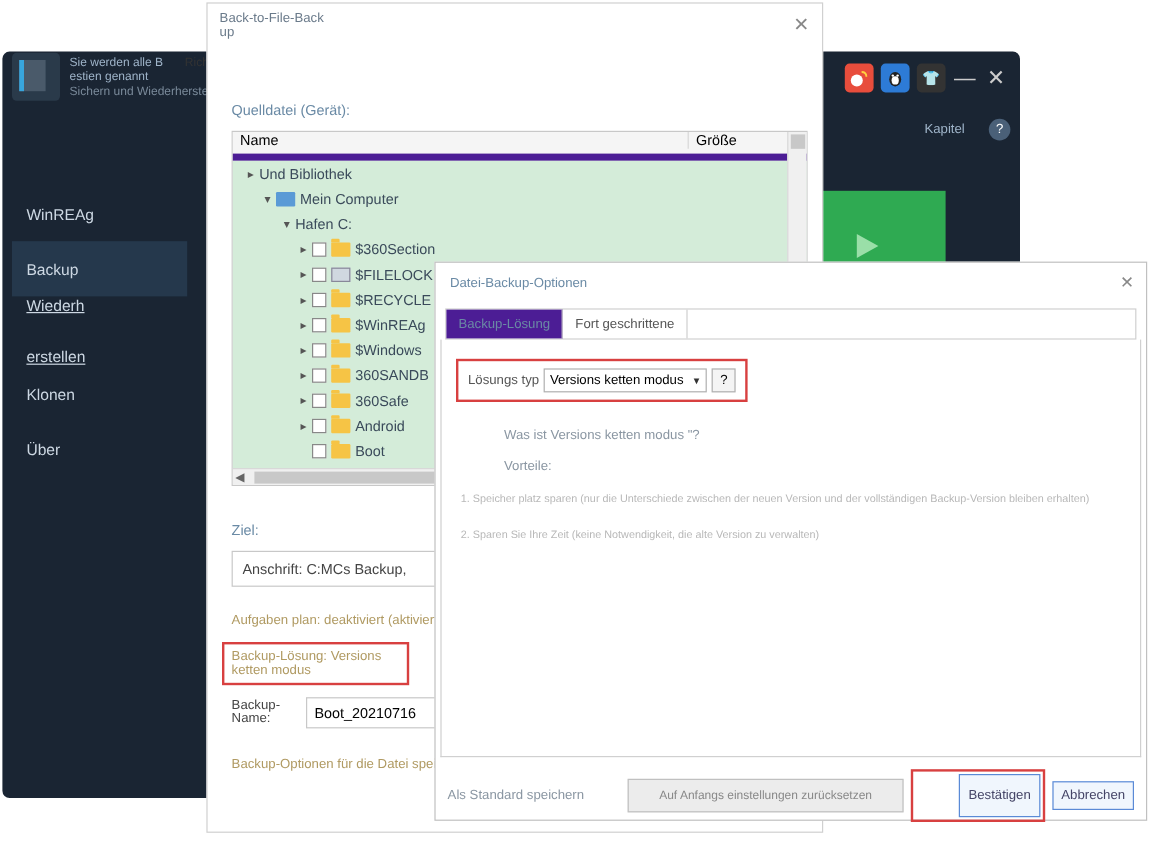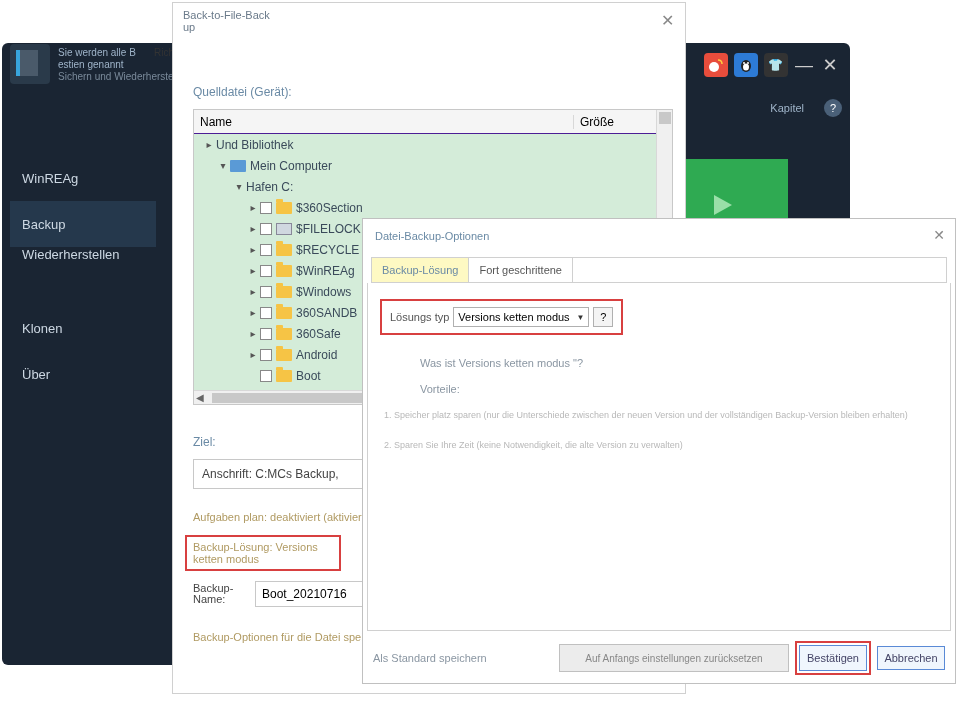--- a/index.html
+++ b/index.html
@@ -23,36 +23,36 @@
 .hicon.penguin { background: #2d7bd6; }
 .hicon.shirt { background: #333; color: #eee; font-size: 12px; }
 .window-minimize { color: #ccc; font-size: 18px; width: 20px; text-align: center; }
 .window-close { color: #ccc; font-size: 18px; width: 20px; text-align: center; }
 .kapitel-help { position: absolute; right: 8px; top: 56px; display: flex; align-items: center; gap: 20px; color: #9fb4c9; font-size: 11px; }
 .help-circle { width: 18px; height: 18px; border-radius: 50%; background: #4a6078; color: #fff; display: flex; align-items: center; justify-content: center; font-size: 11px; }
 
 .sidebar { position: absolute; left: 8px; top: 112px; width: 146px; }
 .sidebar-item { height: 46px; display: flex; align-items: center; padding-left: 12px; color: #cdd8e3; font-size: 13px; cursor: pointer; }
 .sidebar-item.active { background: #25384c; }
-.sidebar-item.section { height: 58px; flex-direction: row; align-items: flex-start; justify-content: flex-start; }
+.sidebar-item.section { height: 58px; flex-direction: column; align-items: flex-start; justify-content: space-between; text-decoration: underline; }
 
 .green-block { position: absolute; right: 62px; top: 116px; width: 130px; height: 92px; background: #2faa52; display: flex; align-items: center; justify-content: center; }
 .green-arrow { width: 0; height: 0; border-left: 18px solid #9adfa8; border-top: 10px solid transparent; border-bottom: 10px solid transparent; }
 
 
 .modal1 {
   position: absolute; left: 172px; top: 2px; width: 514px; height: 692px;
   background: #fff; border: 1px solid #d0d0d0;
 }
 .modal1-title { padding: 6px 10px 2px; font-size: 11px; color: #6a7a8a; line-height: 12px; }
 .modal1-close { position: absolute; right: 8px; top: 8px; width: 16px; height: 16px; color: #888; font-size: 16px; cursor: pointer; }
 .modal1-section-label { padding: 10px 20px 6px; font-size: 12px; color: #6a8aa5; }
 
 .file-tree-container { margin: 4px 12px 0 20px; border: 1px solid #c8c8c8; height: 296px; position: relative; }
-.tree-header { display: flex; background: #f5f5f5; border-bottom: 1px solid #4c1d95; height: 24px; align-items: center; font-size: 12px; }
+.tree-header { display: flex; background: #f5f5f5; border-bottom: 6px solid #4c1d95; height: 24px; align-items: flex-start; font-size: 12px; }
 .tree-header-name { flex: 1; padding-left: 6px; border-right: 1px solid #d8d8d8; }
 .tree-header-size { width: 98px; padding-left: 6px; }
 .tree-scroll { position: absolute; right: 0; top: 0; bottom: 16px; width: 16px; background: #f0f0f0; border-left: 1px solid #d8d8d8; }
 .tree-scroll-thumb { position: absolute; left: 2px; top: 2px; width: 12px; height: 12px; background: #c8c8c8; }
 .tree-hscroll { position: absolute; left: 0; right: 0; bottom: 0; height: 14px; background: #f0f0f0; border-top: 1px solid #d8d8d8; }
 .tree-hscroll-left { position: absolute; left: 2px; top: 1px; font-size: 10px; color: #666; }
 .tree-hscroll-thumb { position: absolute; left: 18px; top: 2px; width: 160px; height: 10px; background: #c8c8c8; }
 
 .tree-body { background: #d4ecd9; height: 256px; overflow: hidden; }
 .tree-row { display: flex; align-items: center; height: 21px; font-size: 12px; color: #3a4a5a; }
@@ -82,41 +82,41 @@
 
 
 .modal2 {
   position: absolute; left: 362px; top: 218px; width: 594px; height: 466px;
   background: #fff; border: 1px solid #c0c0c0;
 }
 .modal2-title { padding: 11px 12px; font-size: 11px; color: #6a8aa5; }
 .modal2-close { position: absolute; right: 10px; top: 8px; font-size: 14px; color: #888; cursor: pointer; }
 .modal2-tabs { display: flex; border: 1px solid #d0d0d0; margin: 4px 8px 0; }
 .tab { padding: 6px 10px; font-size: 11px; color: #555; cursor: pointer; border-right: 1px solid #d0d0d0; }
-.tab.active { background: #fef9c3; color: #6a8aa5; }
+.tab.active { background: #4c1d95; color: #6a8aa5; }
 .modal2-body { border: 1px solid #d0d0d0; border-top: none; margin: 0 4px; padding: 16px 12px 10px; height: 348px; }
 
 .solution-type-row { display: inline-flex; align-items: center; border: 2px solid #d84040; padding: 6px 8px; gap: 4px; }
 .solution-type-label { font-size: 11px; color: #555; }
 .solution-dropdown { width: 136px; height: 20px; border: 1px solid #b0b0b0; background: #fff; font-size: 11px; padding: 0 4px; display: flex; align-items: center; justify-content: space-between; }
 .dropdown-arrow { font-size: 8px; color: #333; }
 .help-btn { width: 20px; height: 20px; border: 1px solid #b0b0b0; background: #f4f4f4; font-size: 11px; display: flex; align-items: center; justify-content: center; }
 
 .info-block { padding: 20px 30px 10px 40px; font-size: 11px; color: #8a96a2; line-height: 16px; }
 .info-q { margin-bottom: 10px; }
 .info-desc { font-size: 12px; color: #7a8694; line-height: 16px; margin-bottom: 14px; }
 .info-benefits-label { font-size: 11px; color: #8a96a2; margin-bottom: 10px; }
 .benefit-item { font-size: 9px; color: #b8b8b8; margin-bottom: 14px; margin-left: -36px; }
 
 .modal2-footer { display: flex; align-items: center; padding: 10px 10px 6px; gap: 10px; }
 .save-default-link { font-size: 11px; color: #8a96a2; flex: 1; }
 .footer-buttons { display: flex; gap: 6px; align-items: center; }
 .btn-reset { width: 230px; height: 28px; border: 1px solid #c0c0c0; background: #ececec; font-size: 10px; color: #888; line-height: 11px; padding: 2px 4px; text-align: center; }
 .btn-confirm-wrap { border: 2px solid #d84040; padding: 2px; }
-.btn-confirm { width: 68px; height: 26px; border: 1px solid #5a8ad6; background: #f0f6fd; font-size: 11px; color: #446; }
+.btn-confirm { width: 68px; height: 36px; border: 1px solid #5a8ad6; background: #f0f6fd; font-size: 11px; color: #446; margin-left: 36px; }
 .btn-cancel { width: 68px; height: 24px; border: 1px solid #5a8ad6; background: #f0f6fd; font-size: 11px; color: #446; }
 
 .subtitle-text { position: absolute; left: 154px; top: 47px; font-size: 10px; color: #333; }
 </style>
 </head>
 <body>
 
 <div class="main-app">
   <div class="main-app-header">
     <div class="app-logo"></div>

